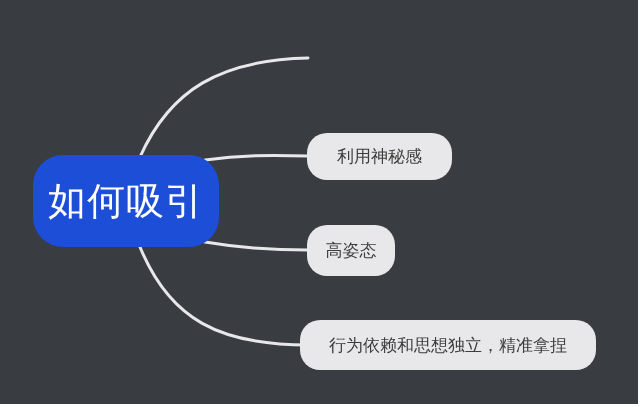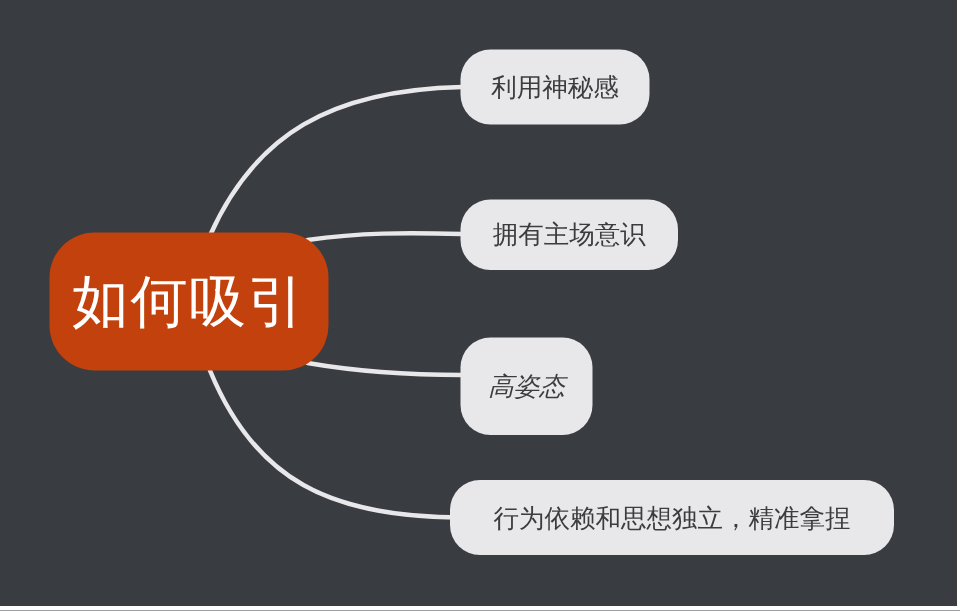--- a/index.html
+++ b/index.html
@@ -1,21 +1,21 @@
 <!DOCTYPE html>
 <html><head>
 <meta charset="utf-8">
 <style>
   html, body { margin:0; padding:0; }
   body { width:640px; height:407px; background:#ffffff; overflow:hidden; }
   .canvas { position:absolute; left:0; top:0; width:638px; height:404px; background:#393c41; }
   svg.links { position:absolute; left:0; top:0; width:640px; height:407px; }
   .root {
     position:absolute; left:33px; top:155px; width:186px; height:92px;
-    background:#c2410c; border-radius:30px; color:#ffffff;
+    background:#1d4ed8; border-radius:30px; color:#ffffff;
     font-family:"DejaVu Sans", sans-serif; font-size:38px;
     display:flex; align-items:center; justify-content:center; letter-spacing:1px;
   }
   .node {
     position:absolute; background:#e8e8ea; border-radius:20px; color:#3c3c3c;
     font-family:"DejaVu Sans", sans-serif; font-size:17px;
     display:flex; align-items:center; justify-content:center; box-sizing:border-box;
   }
 </style>
 </head>
@@ -26,17 +26,16 @@
     <g fill="none" stroke="#e8e8ea" stroke-width="3" stroke-linecap="round">
       <path d="M140 157 C 170 90, 220 60, 308 58"></path>
       <path d="M205 160 C 240 155, 270 155, 308 156"></path>
       <path d="M205 242 C 240 248, 270 250, 308 250"></path>
       <path d="M140 247 C 170 320, 220 345, 308 345"></path>
     </g>
   </svg>
 
   <div class="root">如何吸引</div>
 
-  <div class="node" style="left:307px;top:33px;width:126px;height:50px;">利用神秘感</div>
-  <div class="node" style="left:307px;top:133px;width:145px;height:47px;">拥有主场意识</div>
-  <div class="node" style="left:307px;top:225px;width:88px;height:65px;font-style:italic;">高姿态</div>
+  <div class="node" style="left:307px;top:133px;width:145px;height:47px;">利用神秘感</div>
+  <div class="node" style="left:307px;top:225px;width:88px;height:51px;">高姿态</div>
   <div class="node" style="left:300px;top:320px;width:296px;height:50px;">行为依赖和思想独立，精准拿捏</div>
 </div>
 
 </body></html>

